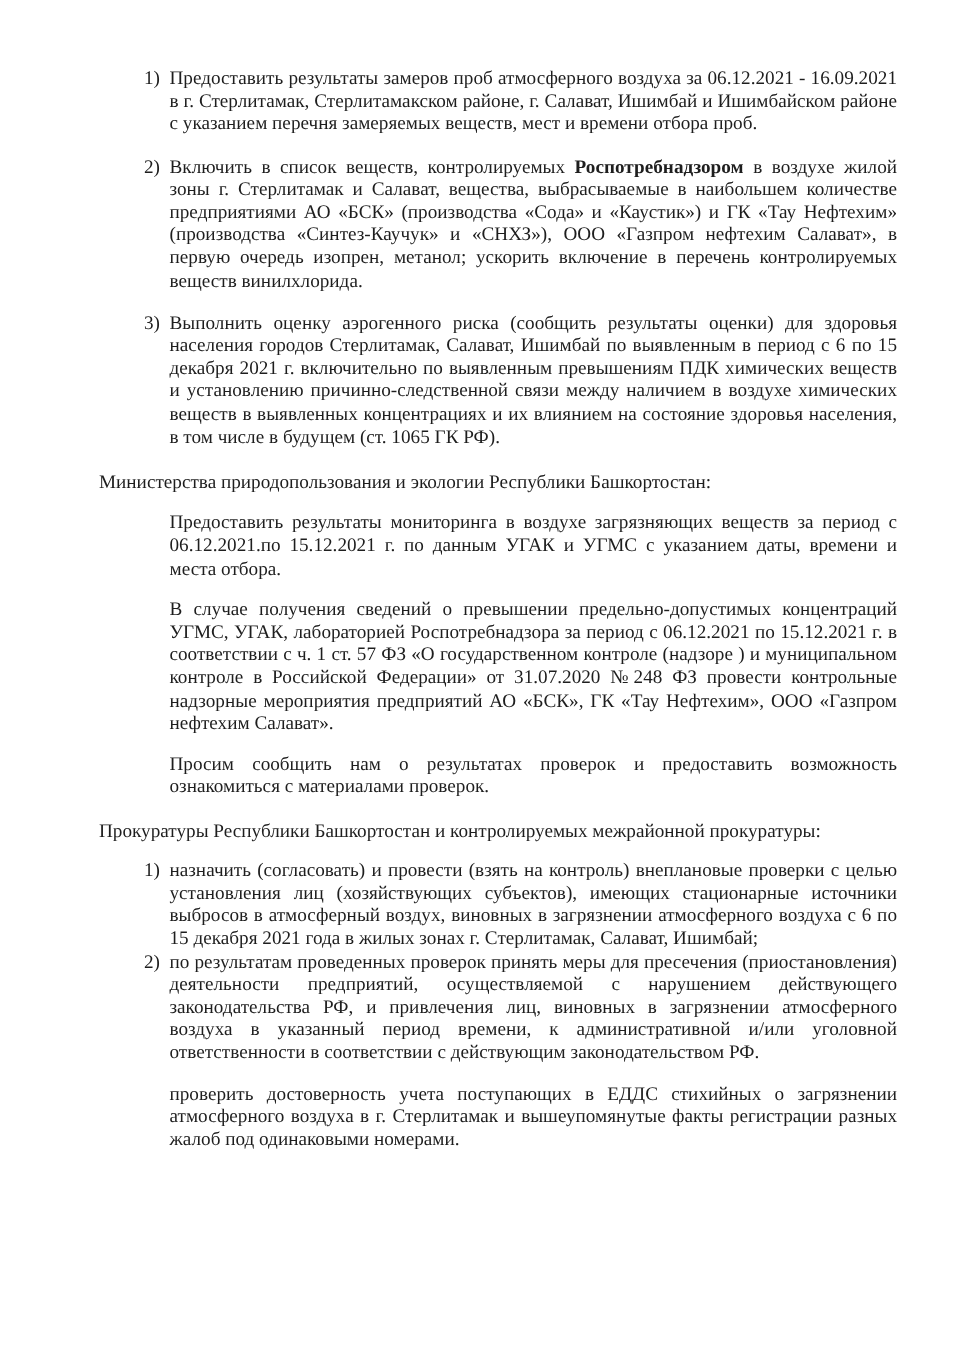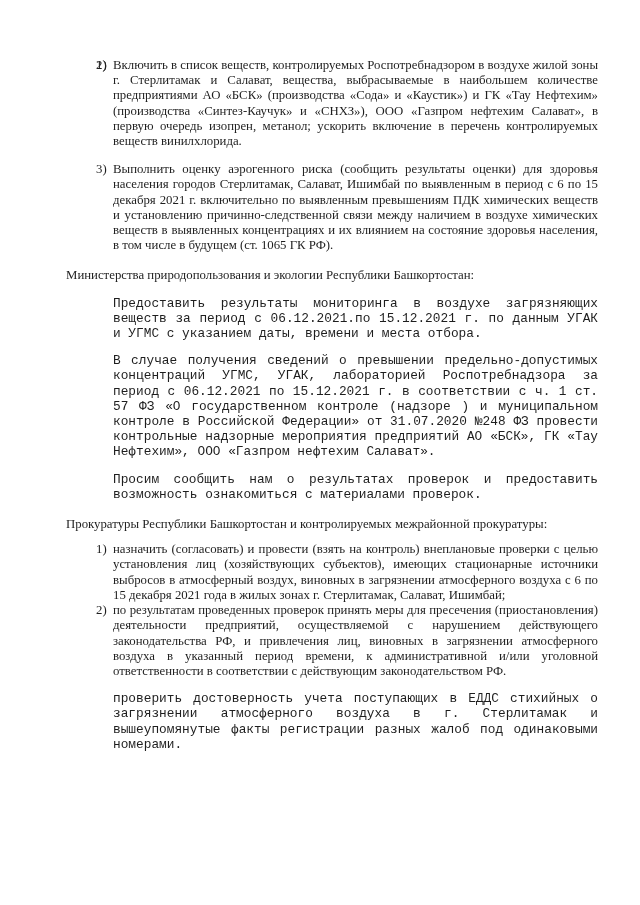--- a/index.html
+++ b/index.html
@@ -33,34 +33,34 @@
     top: 0;
   }
   .heading {
     font-weight: normal;
     text-align: justify;
     margin: 15px 0 0 0;
   }
   .para {
     margin: 12px 0 0 47px;
     text-align: justify;
-    font-family: Liberation Mono, monospace;
   }
   .para.prosim { }
   .nlist.prok { margin-top: 10px; }
-  b { font-weight: normal; }
+  b { font-weight: bold; }
 </style>
 </head>
 <body>
 
 <div class="page">
 
   <div class="nlist">
     <div class="item">
       <span class="marker">1)</span>
+      <span>Предоставить результаты замеров проб атмосферного воздуха за 06.12.2021 - 16.09.2021 в г. Стерлитамак, Стерлитамакском районе, г. Салават, Ишимбай и Ишимбайском районе с указанием перечня замеряемых веществ, мест и времени отбора проб.</span>
     </div>
     <div class="item">
       <span class="marker">2)</span>
       <span><span>Включить в список веществ, контролируемых </span><b>Роспотребнадзором</b><span> в воздухе жилой зоны г. Стерлитамак и Салават, вещества, выбрасываемые в наибольшем количестве предприятиями АО «БСК» (производства «Сода» и «Каустик») и ГК «Тау Нефтехим» (производства «Синтез-Каучук» и «СНХЗ»), ООО «Газпром нефтехим Салават», в первую очередь изопрен, метанол; ускорить включение в перечень контролируемых веществ винилхлорида.</span></span>
     </div>
     <div class="item">
       <span class="marker">3)</span>
       <span>Выполнить оценку аэрогенного риска (сообщить результаты оценки) для здоровья населения городов Стерлитамак, Салават, Ишимбай по выявленным в период с 6 по 15 декабря 2021 г. включительно по выявленным превышениям ПДК химических веществ и установлению причинно-следственной связи между наличием в воздухе химических веществ в выявленных концентрациях и их влиянием на состояние здоровья населения, в том числе в будущем (ст. 1065 ГК РФ).</span>
     </div>
   </div>

